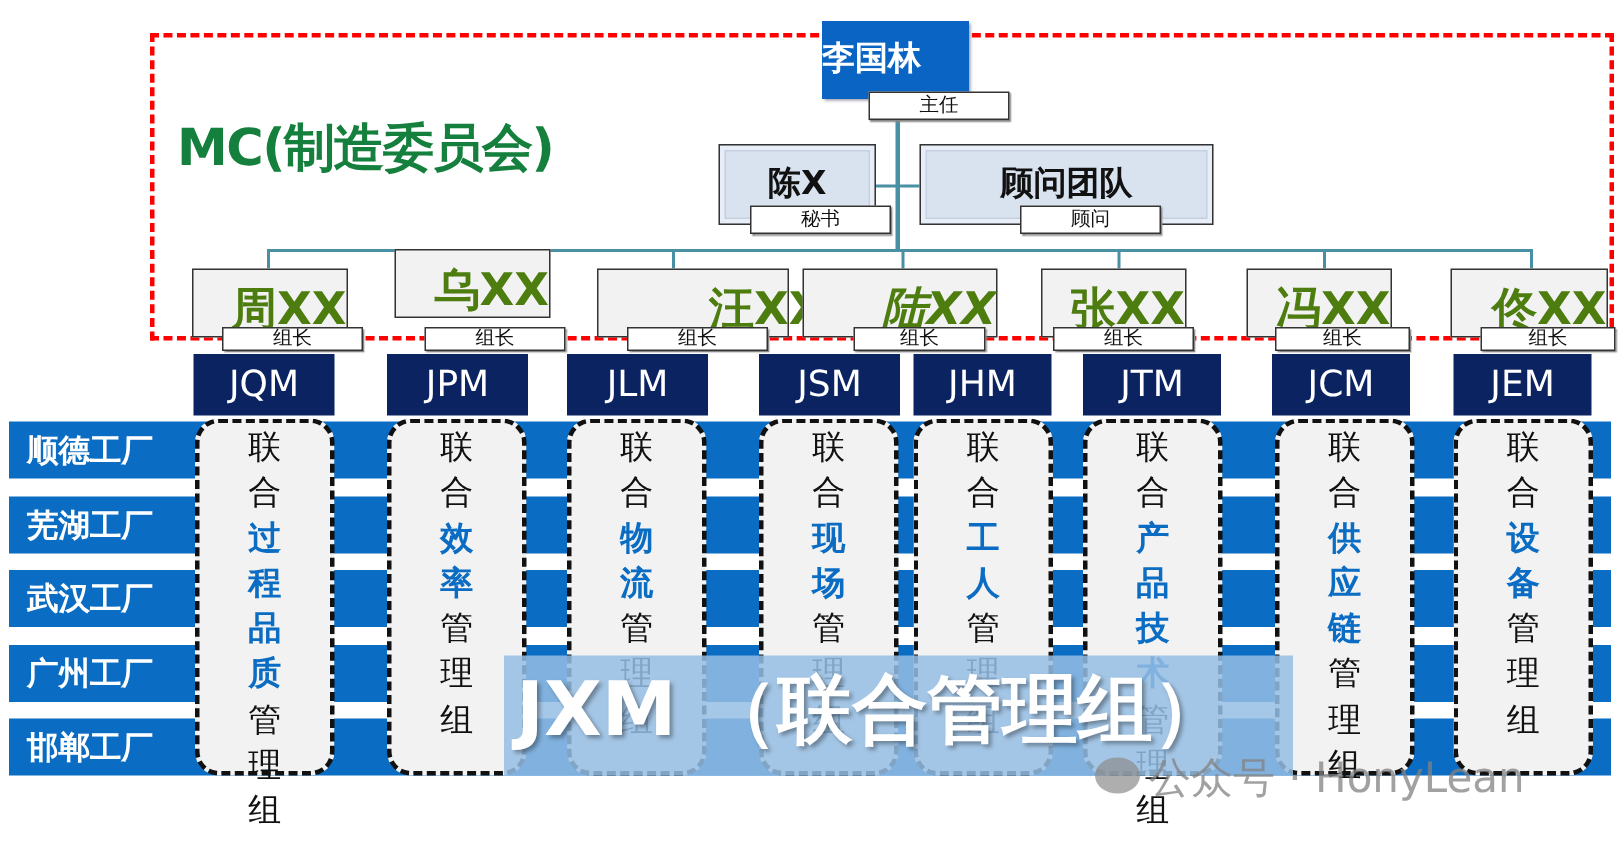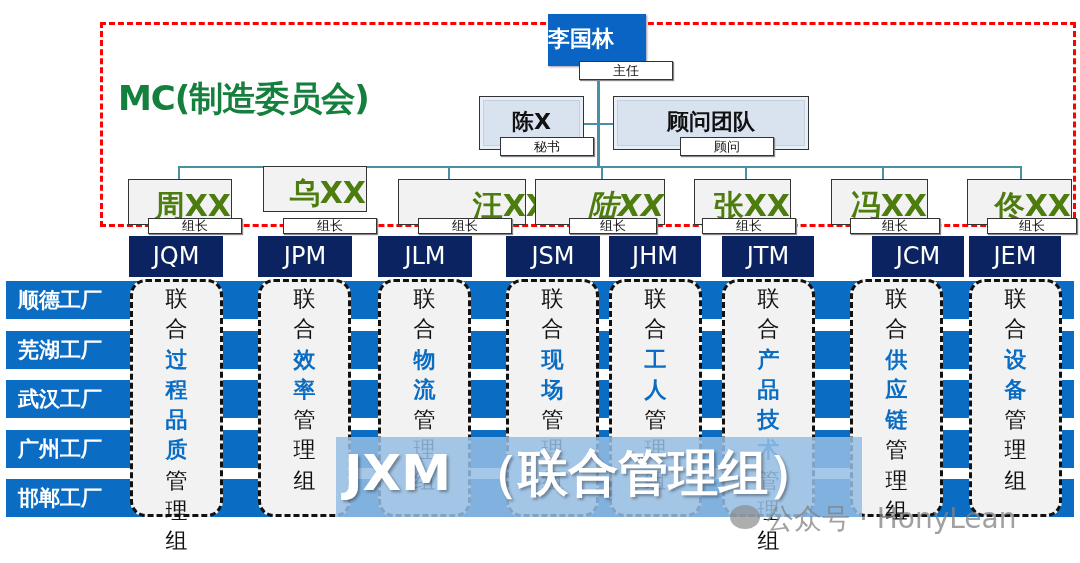--- a/index.html
+++ b/index.html
@@ -132,21 +132,21 @@
 <div class="factory-row" style="top:479px;">
     <div class="factory-label">邯郸工厂</div>
   </div>
 
 <div class="code-box" style="left:129px;width:94px;">JQM</div>
 <div class="code-box" style="left:258px;width:94px;">JPM</div>
 <div class="code-box" style="left:378px;width:94px;">JLM</div>
 <div class="code-box" style="left:506px;width:94px;">JSM</div>
 <div class="code-box" style="left:609px;width:92px;">JHM</div>
 <div class="code-box" style="left:722px;width:92px;">JTM</div>
-<div class="code-box" style="left:848px;width:92px;margin-left:24px;">JCM</div>
+<div class="code-box" style="left:848px;width:92px;">JCM</div>
 <div class="code-box" style="left:969px;width:92px;">JEM</div>
 
 <div id="groups">
     <div class="group-col" style="left: 130px; width: 93px;">
       <div class="group-text">
         <span>联</span>
         <span>合</span>
         <span class="hl">过</span>
         <span class="hl">程</span>
         <span class="hl">品</span>

